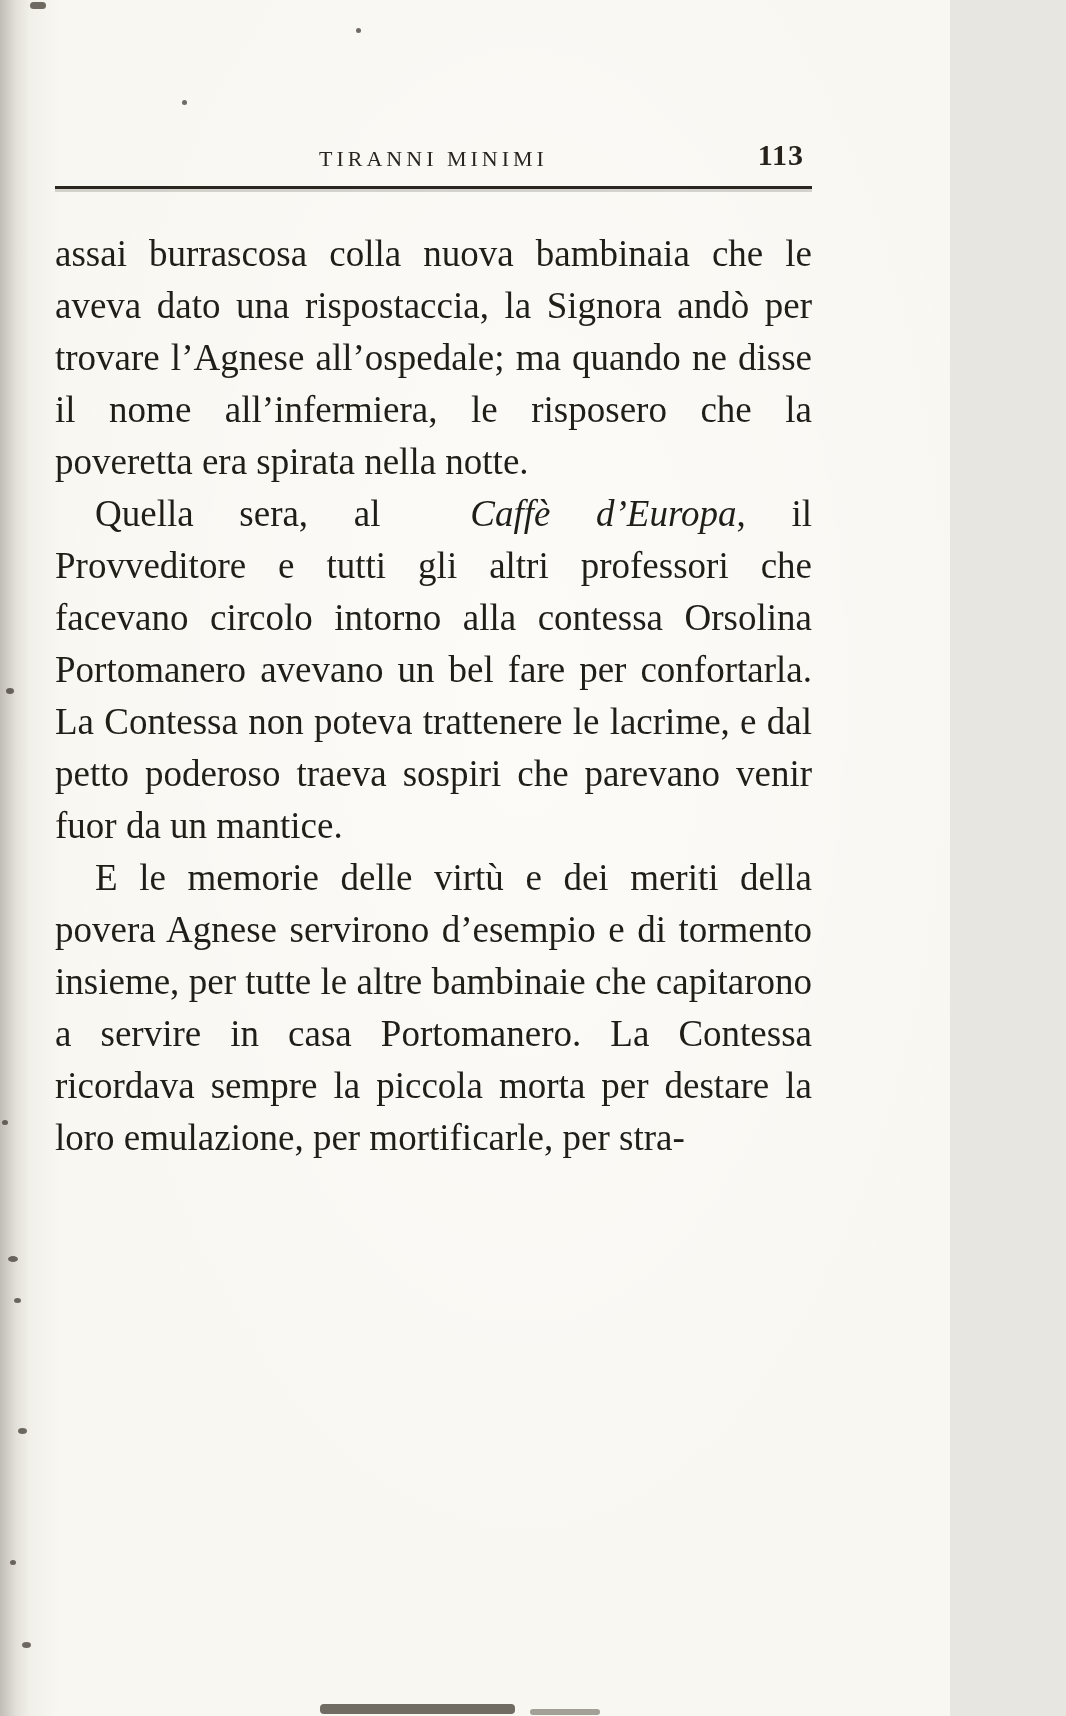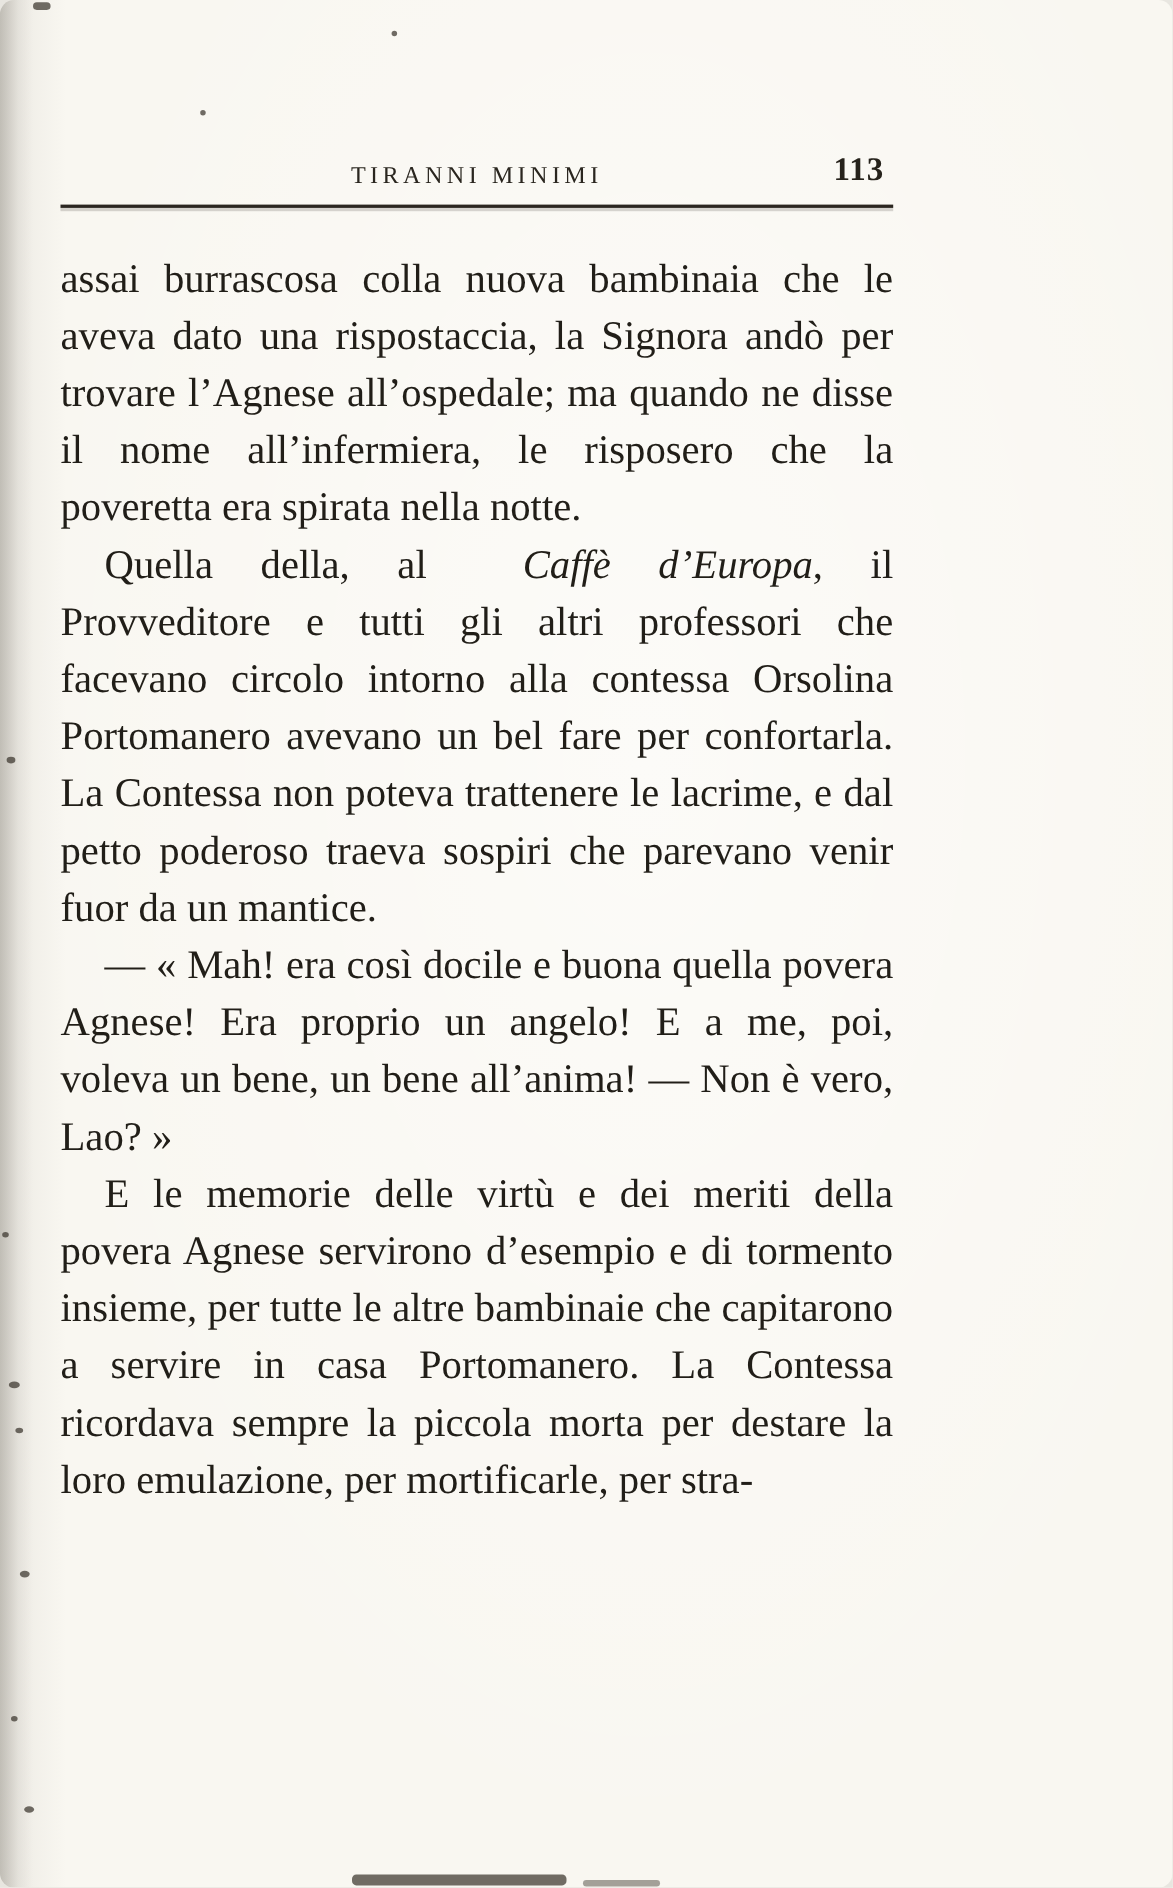--- a/index.html
+++ b/index.html
@@ -7,29 +7,28 @@
     --ink: #211e18;
     --rule: #2b2620;
   }
   * { margin: 0; padding: 0; box-sizing: border-box; }
   html, body { background: #e8e6e0; }
   body {
     font-family: "Liberation Serif", "DejaVu Serif", serif;
   }
   .page {
     position: relative;
-    width: 1066px;
+    width: 950px;
     height: 1716px;
     background: var(--paper);
     background-image:
       radial-gradient(ellipse at 55% 40%, rgba(255,255,255,0.5), rgba(0,0,0,0) 70%),
       linear-gradient(to right, rgba(110,104,92,0.10), rgba(110,104,92,0) 60px);
     overflow: hidden;
     color: var(--ink);
-    border-radius: 13px;
   }
   
   .binding-shadow {
     position: absolute;
     left: 0; top: 0; bottom: 0;
     width: 30px;
     background: linear-gradient(to right, rgba(95,90,80,0.30), rgba(95,90,80,0.08) 55%, rgba(95,90,80,0) 100%);
     pointer-events: none;
   }
   .speck {
@@ -115,18 +114,17 @@
 
   <header class="page-header">
     <span class="running-title">TIRANNI MINIMI</span>
     <span class="page-number">113</span>
   </header>
 
   <div class="header-rule"></div>
 
   <main class="text-block">
     <p><span>assai burrascosa colla nuova bambinaia che le aveva dato una rispostaccia, la Signora andò per trovare l’Agnese all’ospedale; ma quando ne disse il nome all’infermiera, le risposero che la poveretta era spirata nella notte.</span></p>
-    <p class="indent"><span>Quella della, al </span><span class="italic">Caffè d’Europa</span><span>, il Provveditore e tutti gli altri professori che facevano circolo intorno alla contessa Orsolina Portomanero avevano un bel fare per confortarla. La Contessa non poteva trattenere le lacrime, e dal petto poderoso traeva sospiri che parevano venir fuor da un mantice.</span></p>
-    <p class="indent"><span>— « Mah! era così docile e buona quella povera Agnese! Era proprio un angelo! E a me, poi, voleva un bene, un bene all’anima! — Non è vero, Lao? »</span></p>
+    <p class="indent"><span>Quella sera, al </span><span class="italic">Caffè d’Europa</span><span>, il Provveditore e tutti gli altri professori che facevano circolo intorno alla contessa Orsolina Portomanero avevano un bel fare per confortarla. La Contessa non poteva trattenere le lacrime, e dal petto poderoso traeva sospiri che parevano venir fuor da un mantice.</span></p>
     <p class="indent"><span>E le memorie delle virtù e dei meriti della povera Agnese servirono d’esempio e di tormento insieme, per tutte le altre bambinaie che capitarono a servire in casa Portomanero. La Contessa ricordava sempre la piccola morta per destare la loro emulazione, per mortificarle, per stra-</span></p>
   </main>
 
 </div>
 
 </body></html>

